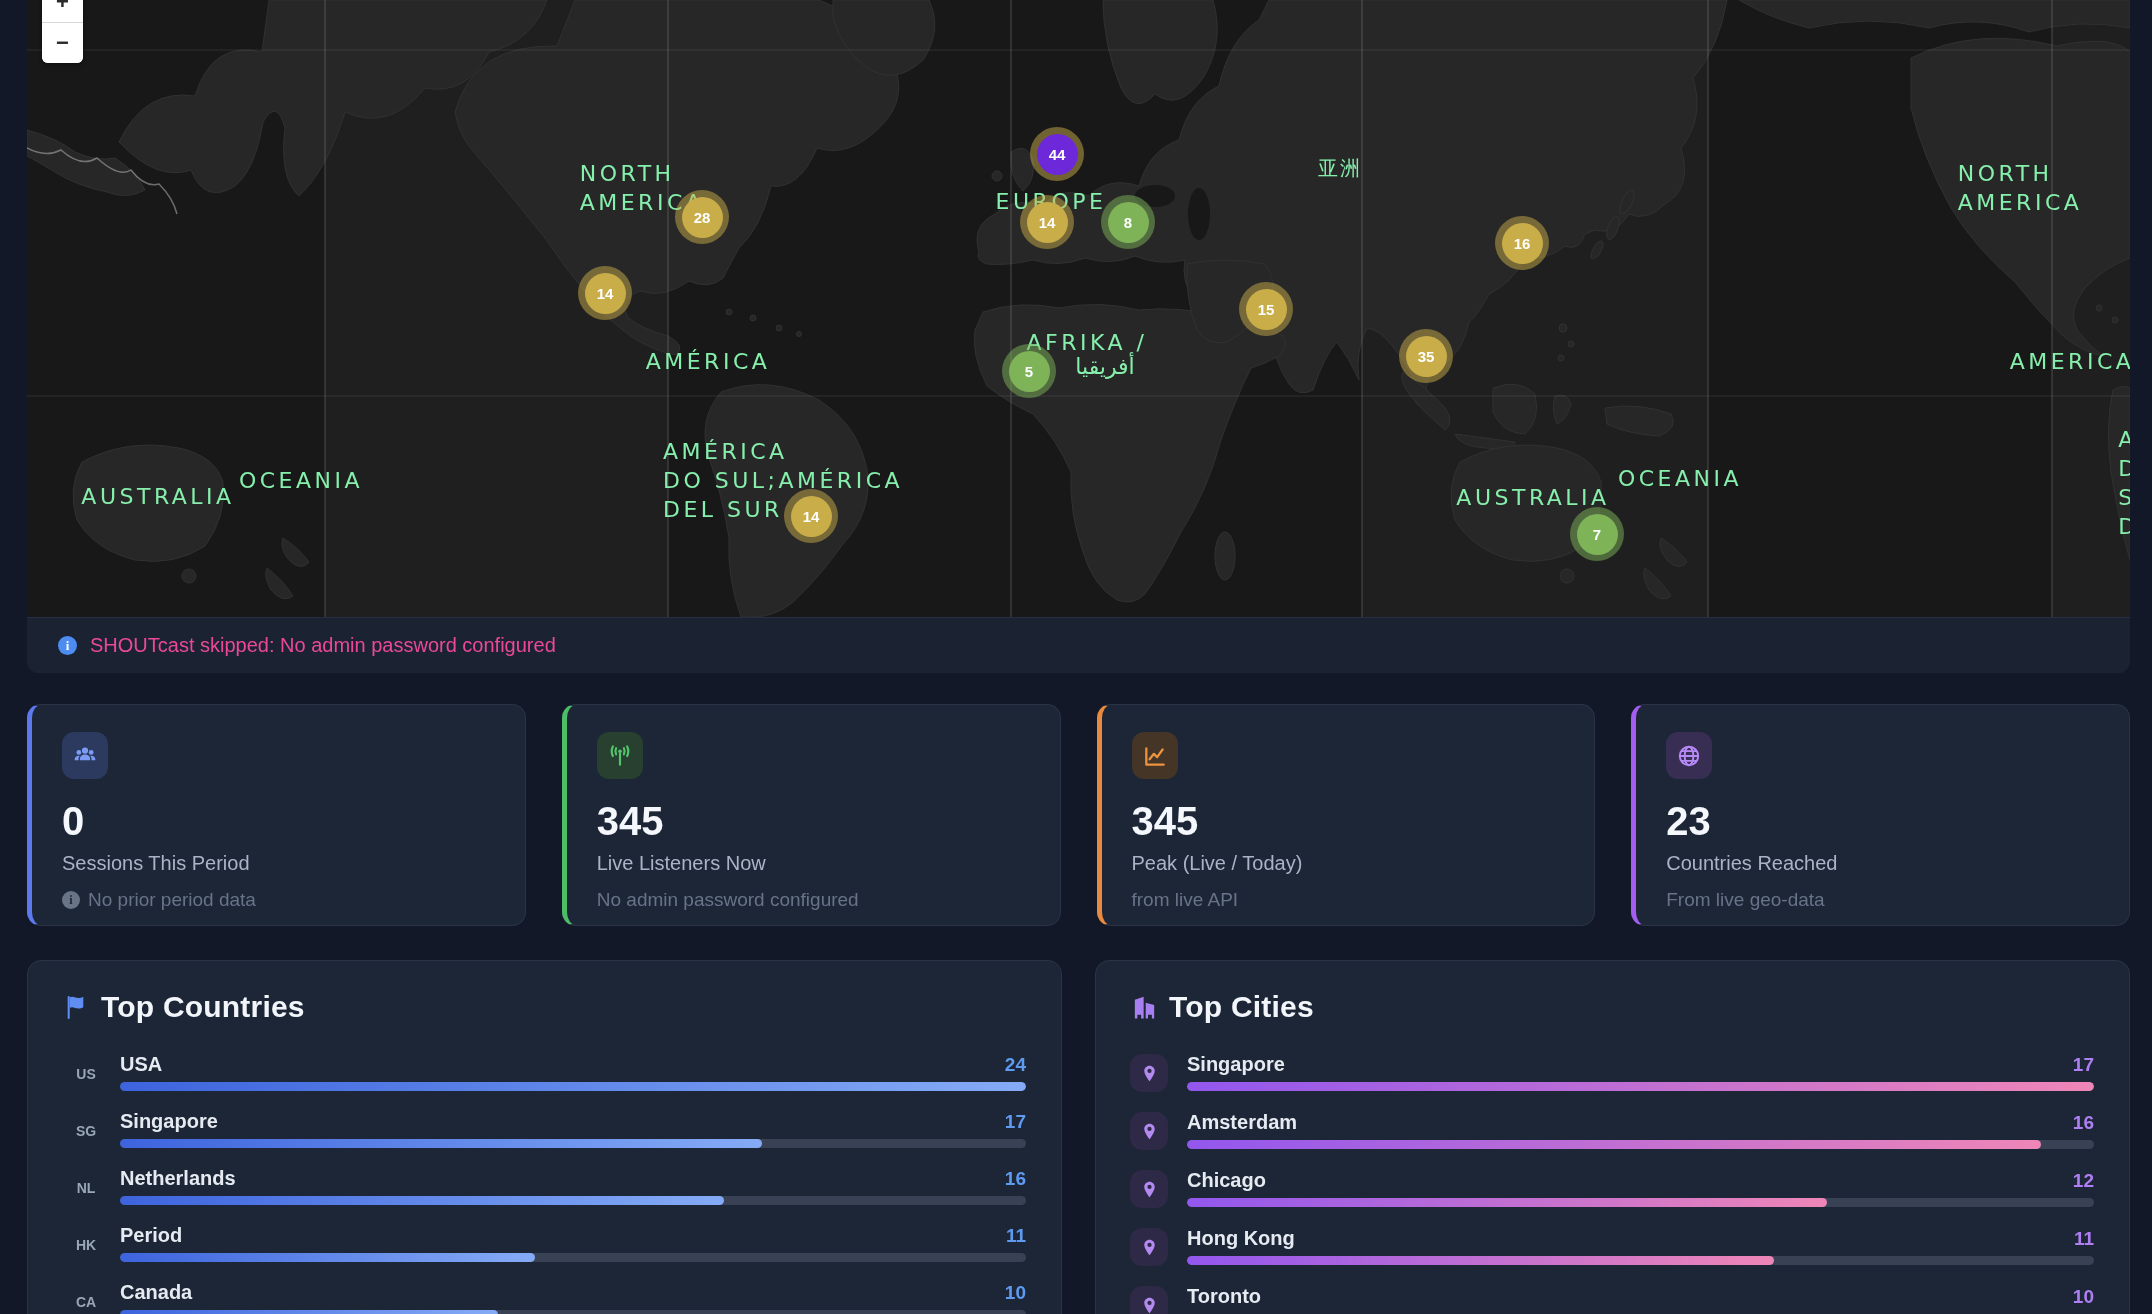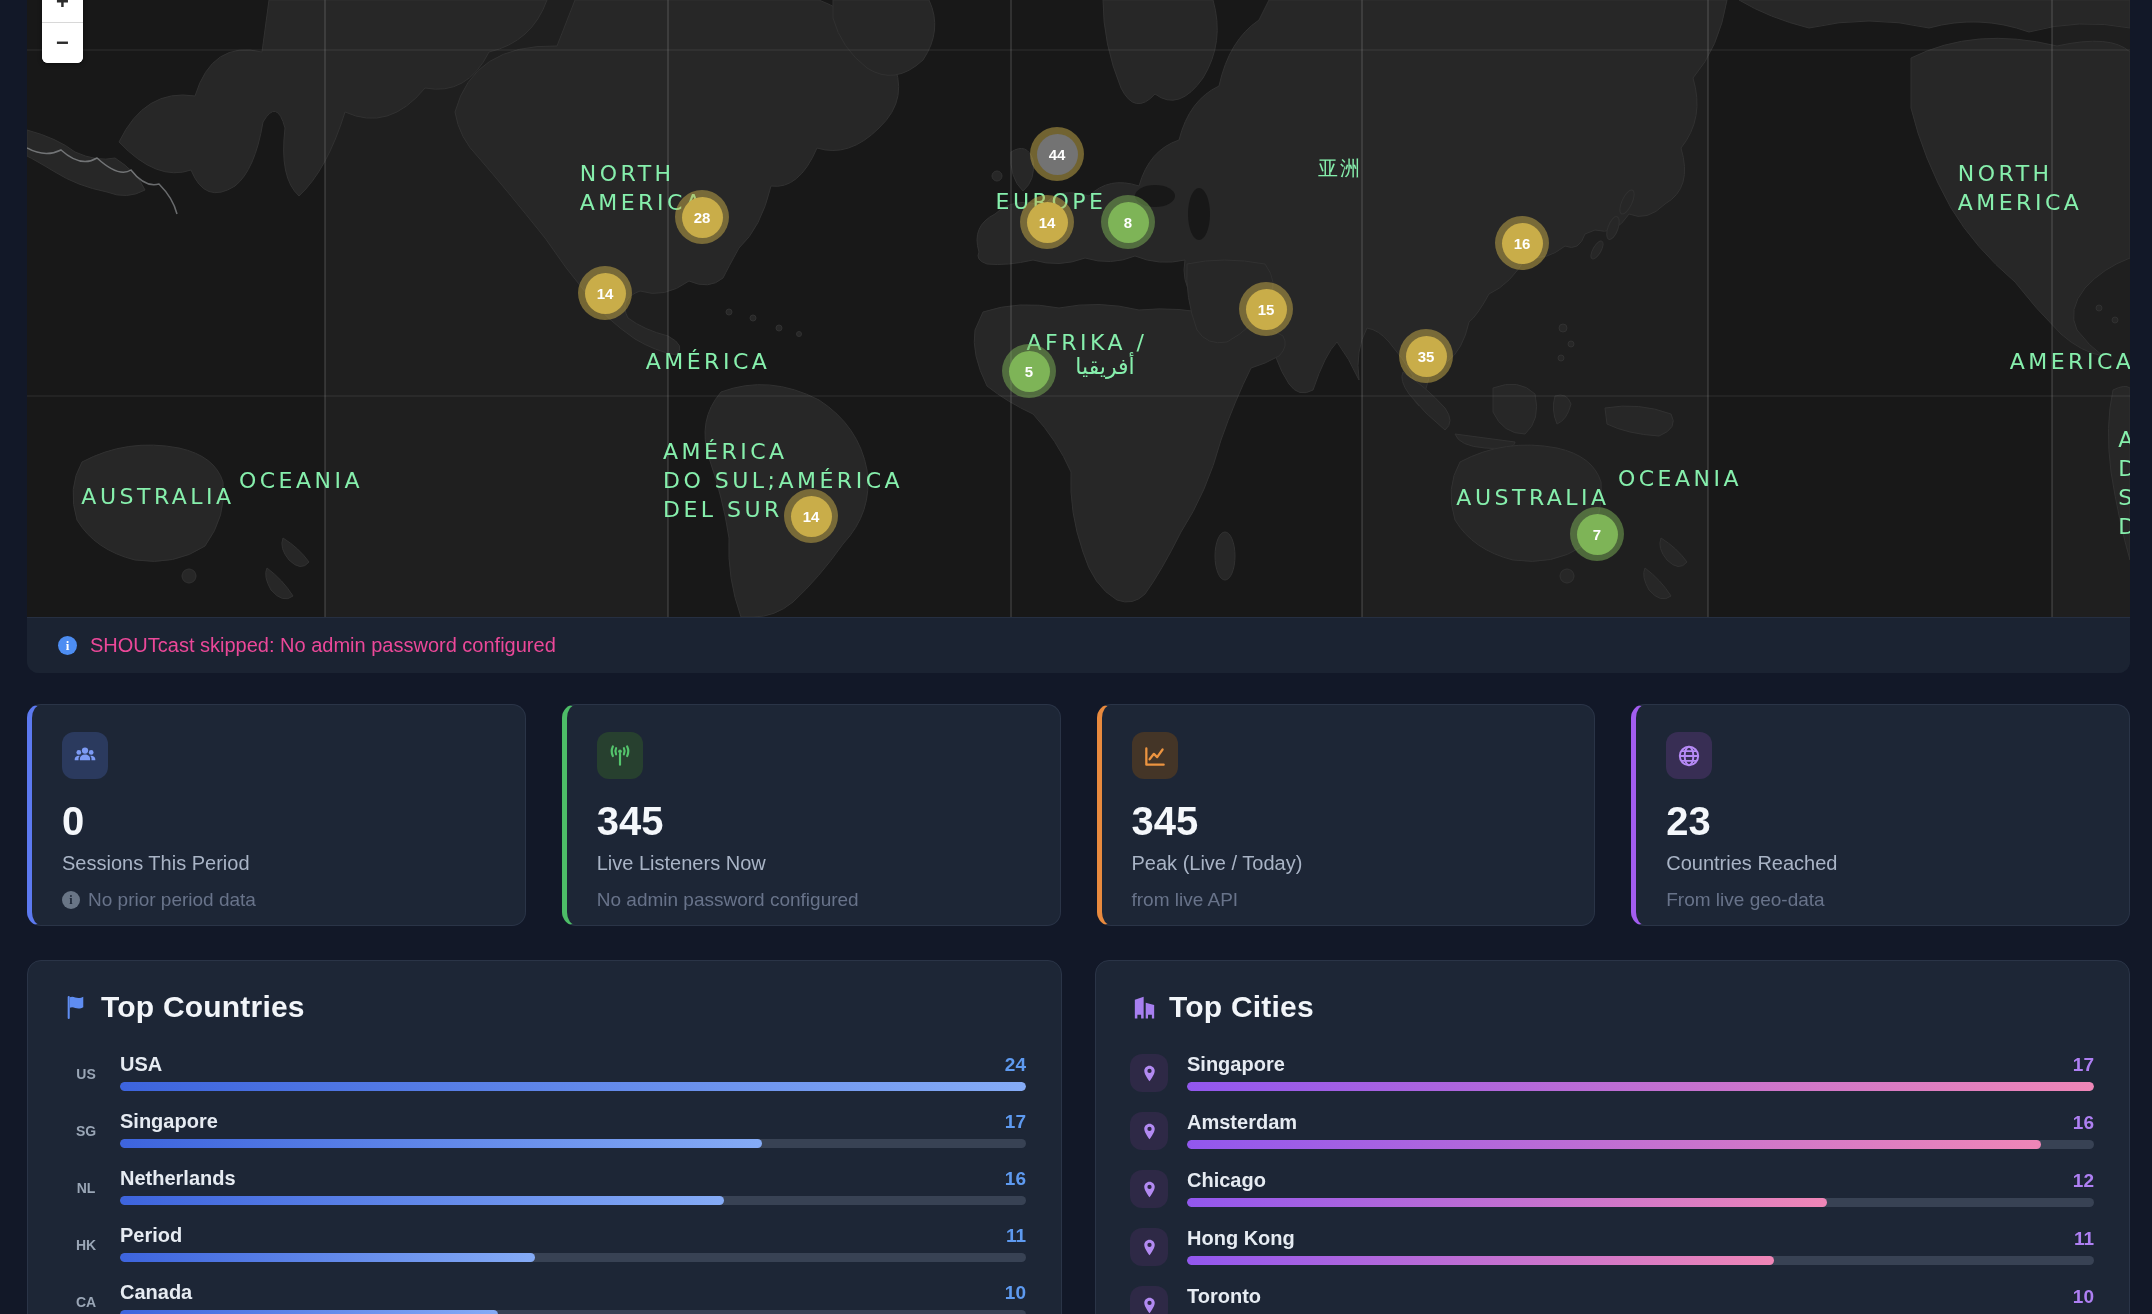--- a/index.html
+++ b/index.html
@@ -153,21 +153,21 @@
           <div class="map-label" style="left: 1653px; top: 479px;">OCEANIA</div>
           <div class="map-label" style="left: 1993px; top: 188px;">NORTH
 AMERICA</div>
           <div class="map-label" style="left: 2045px; top: 362px;">AMERICA</div>
           <div class="map-label" style="left: 2112px; top: 483px;">A
 DO SU
 D</div>
         </div>
       <div id="map-markers">
           <div class="marker" style="left: 1003px; top: 127px; background: rgba(201, 173, 73, 0.5);">
-            <div class="inner" style="background: #737373;">44</div>
+            <div class="inner" style="background: #6d28d9;">44</div>
           </div>
           <div class="marker" style="left: 648px; top: 190px; background: rgba(201, 173, 73, 0.5);">
             <div class="inner" style="background: rgb(201, 173, 73);">28</div>
           </div>
           <div class="marker" style="left: 551px; top: 266px; background: rgba(201, 173, 73, 0.5);">
             <div class="inner" style="background: rgb(201, 173, 73);">14</div>
           </div>
           <div class="marker" style="left: 993px; top: 195px; background: rgba(201, 173, 73, 0.5);">
             <div class="inner" style="background: rgb(201, 173, 73);">14</div>
           </div>

